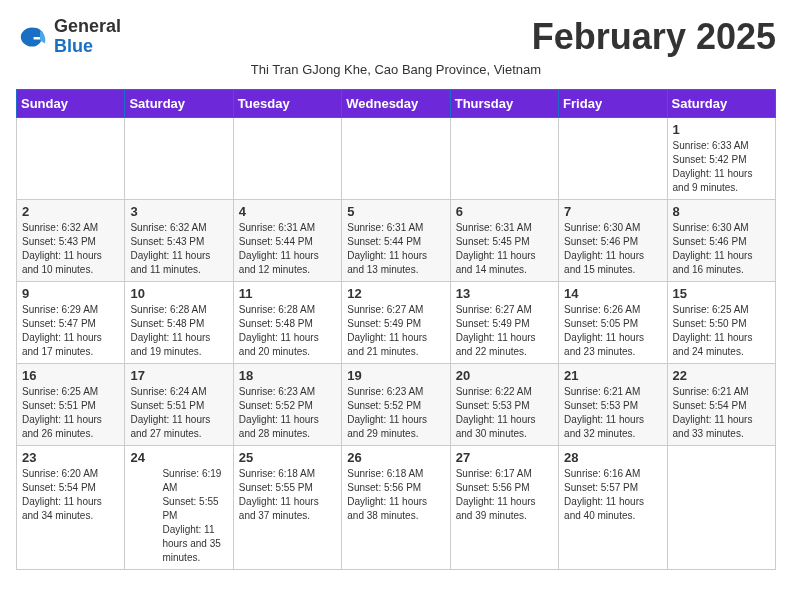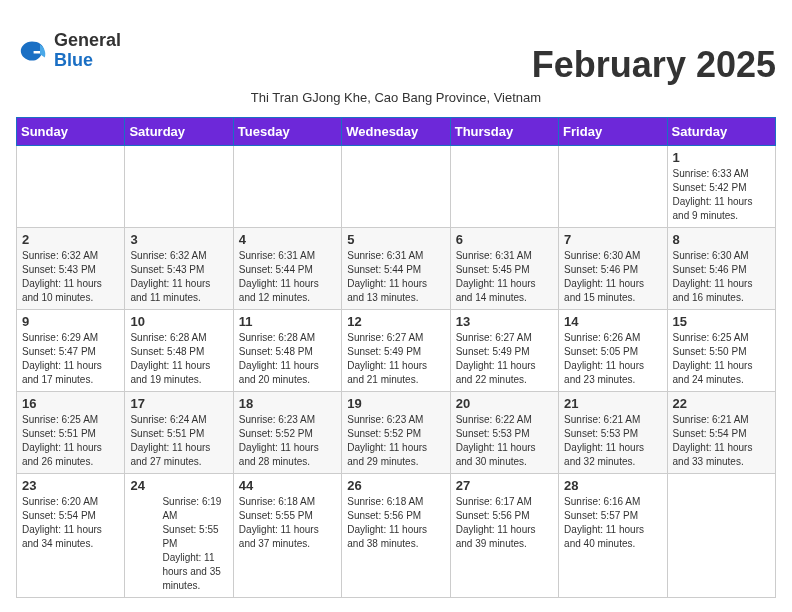--- a/index.html
+++ b/index.html
@@ -30,21 +30,20 @@
     .logo-blue { color: #1a6fc4; }
     .logo-icon {
       width: 32px;
       height: 32px;
     }
     .month-title {
       font-size: 36px;
       font-weight: bold;
       color: #333;
       text-align: right;
-      margin-top: 28px;
     }
     .subtitle {
       text-align: center;
       font-size: 13px;
       color: #333;
       margin-bottom: 12px;
     }
     .calendar {
       width: 100%;
       border-collapse: collapse;
@@ -273,21 +272,21 @@
 Sunset: 5:54 PM
 Daylight: 11 hours and 34 minutes.</div>
         </td>
         <td>
           <span class="day-num">24</span>
           <div class="day-info" style="white-space: pre-line; margin-left: 32px;">Sunrise: 6:19 AM
 Sunset: 5:55 PM
 Daylight: 11 hours and 35 minutes.</div>
         </td>
         <td>
-          <span class="day-num">44</span>
+          <span class="day-num">25</span>
           <div class="day-info" style="white-space: pre-line;">Sunrise: 6:18 AM
 Sunset: 5:55 PM
 Daylight: 11 hours and 37 minutes.</div>
         </td>
         <td>
           <span class="day-num">26</span>
           <div class="day-info" style="white-space: pre-line;">Sunrise: 6:18 AM
 Sunset: 5:56 PM
 Daylight: 11 hours and 38 minutes.</div>
         </td>

